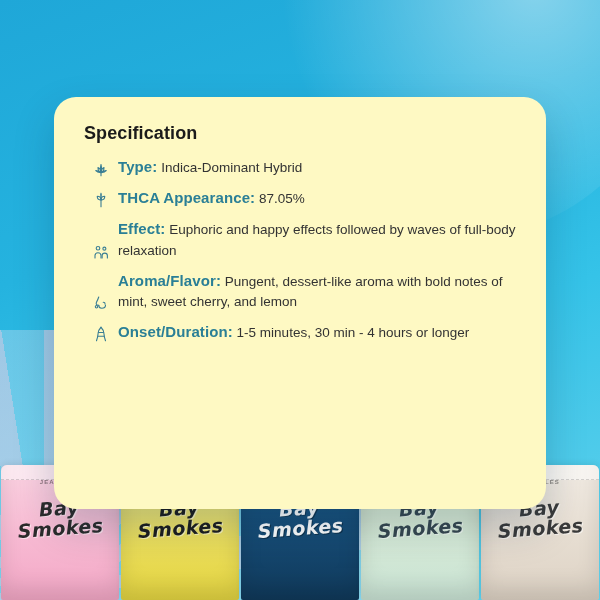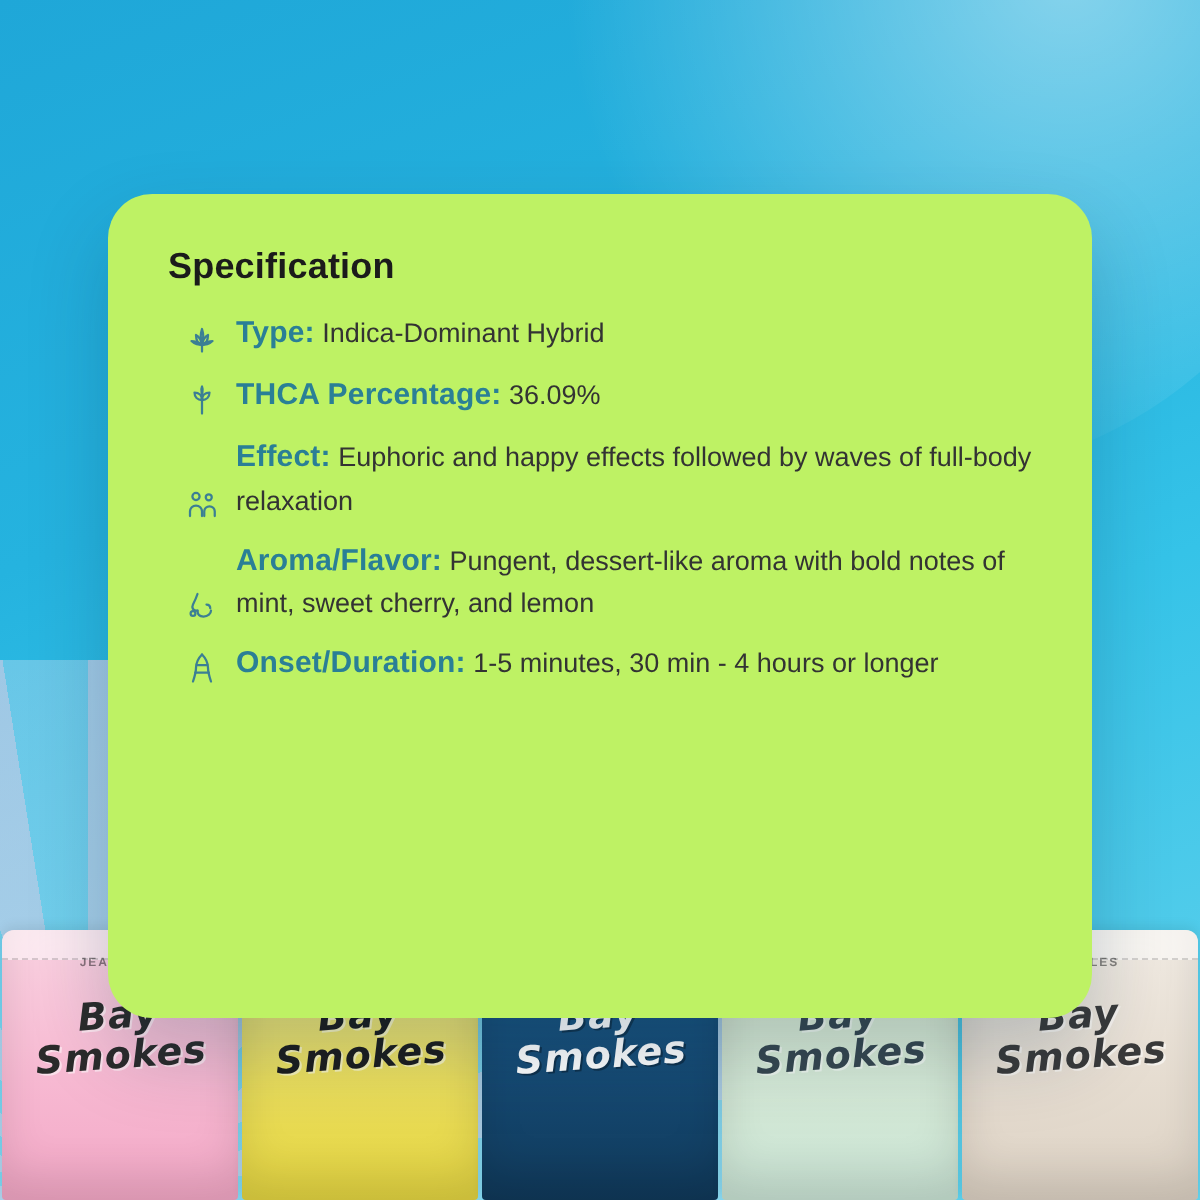--- a/index.html
+++ b/index.html
@@ -111,21 +111,21 @@
   .pouch.p5 { background: linear-gradient(180deg, #f2ece4 0%, #e6ddd1 55%, #ddd2c4 100%); }
   .pouch.p5 .brand { color: #3a3a3a; }
 
   
   .card {
     position: absolute;
     left: 54px;
     top: 97px;
     width: 492px;
     height: 412px;
-    background: #bef264;
+    background: #fef9c3;
     border-radius: 22px;
     box-shadow: 0 18px 40px rgba(0, 40, 70, 0.22);
     padding: 26px 30px 0 30px;
     box-sizing: border-box;
     overflow: hidden;
   }
   .card-title {
     font-size: 18px;
     font-weight: bold;
     color: #1b1b1b;
@@ -230,22 +230,22 @@
       <li class="spec-row">
         <span class="spec-icon">
           <svg width="18" height="18" viewBox="0 0 24 24" fill="none" stroke="currentColor" stroke-width="1.5" stroke-linecap="round" stroke-linejoin="round">
             <path d="M12 21V10"></path>
             <path d="M12 12c-3 0-5-2-5-5 3 0 5 2 5 5z"></path>
             <path d="M12 12c3 0 5-2 5-5-3 0-5 2-5 5z"></path>
             <path d="M12 10c0-3 1-5 0-7-1 2 0 4 0 7z"></path>
           </svg>
         </span>
         <span class="spec-text">
-          <span class="spec-label">THCA Percentage:</span> 
-          <span class="spec-value">36.09%</span>
+          <span class="spec-label">THCA Appearance:</span> 
+          <span class="spec-value">87.05%</span>
         </span>
       </li>
 
       <li class="spec-row">
         <span class="spec-icon">
           <svg width="18" height="18" viewBox="0 0 24 24" fill="none" stroke="currentColor" stroke-width="1.5" stroke-linecap="round" stroke-linejoin="round">
             <circle cx="8" cy="7" r="2.4"></circle>
             <path d="M4 20v-3a4 4 0 0 1 4-4h0a4 4 0 0 1 4 4v3"></path>
             <circle cx="16.5" cy="7.5" r="2"></circle>
             <path d="M13.5 20v-3a3.5 3.5 0 0 1 3.5-3.5h0a3.5 3.5 0 0 1 3.5 3.5v3"></path>

